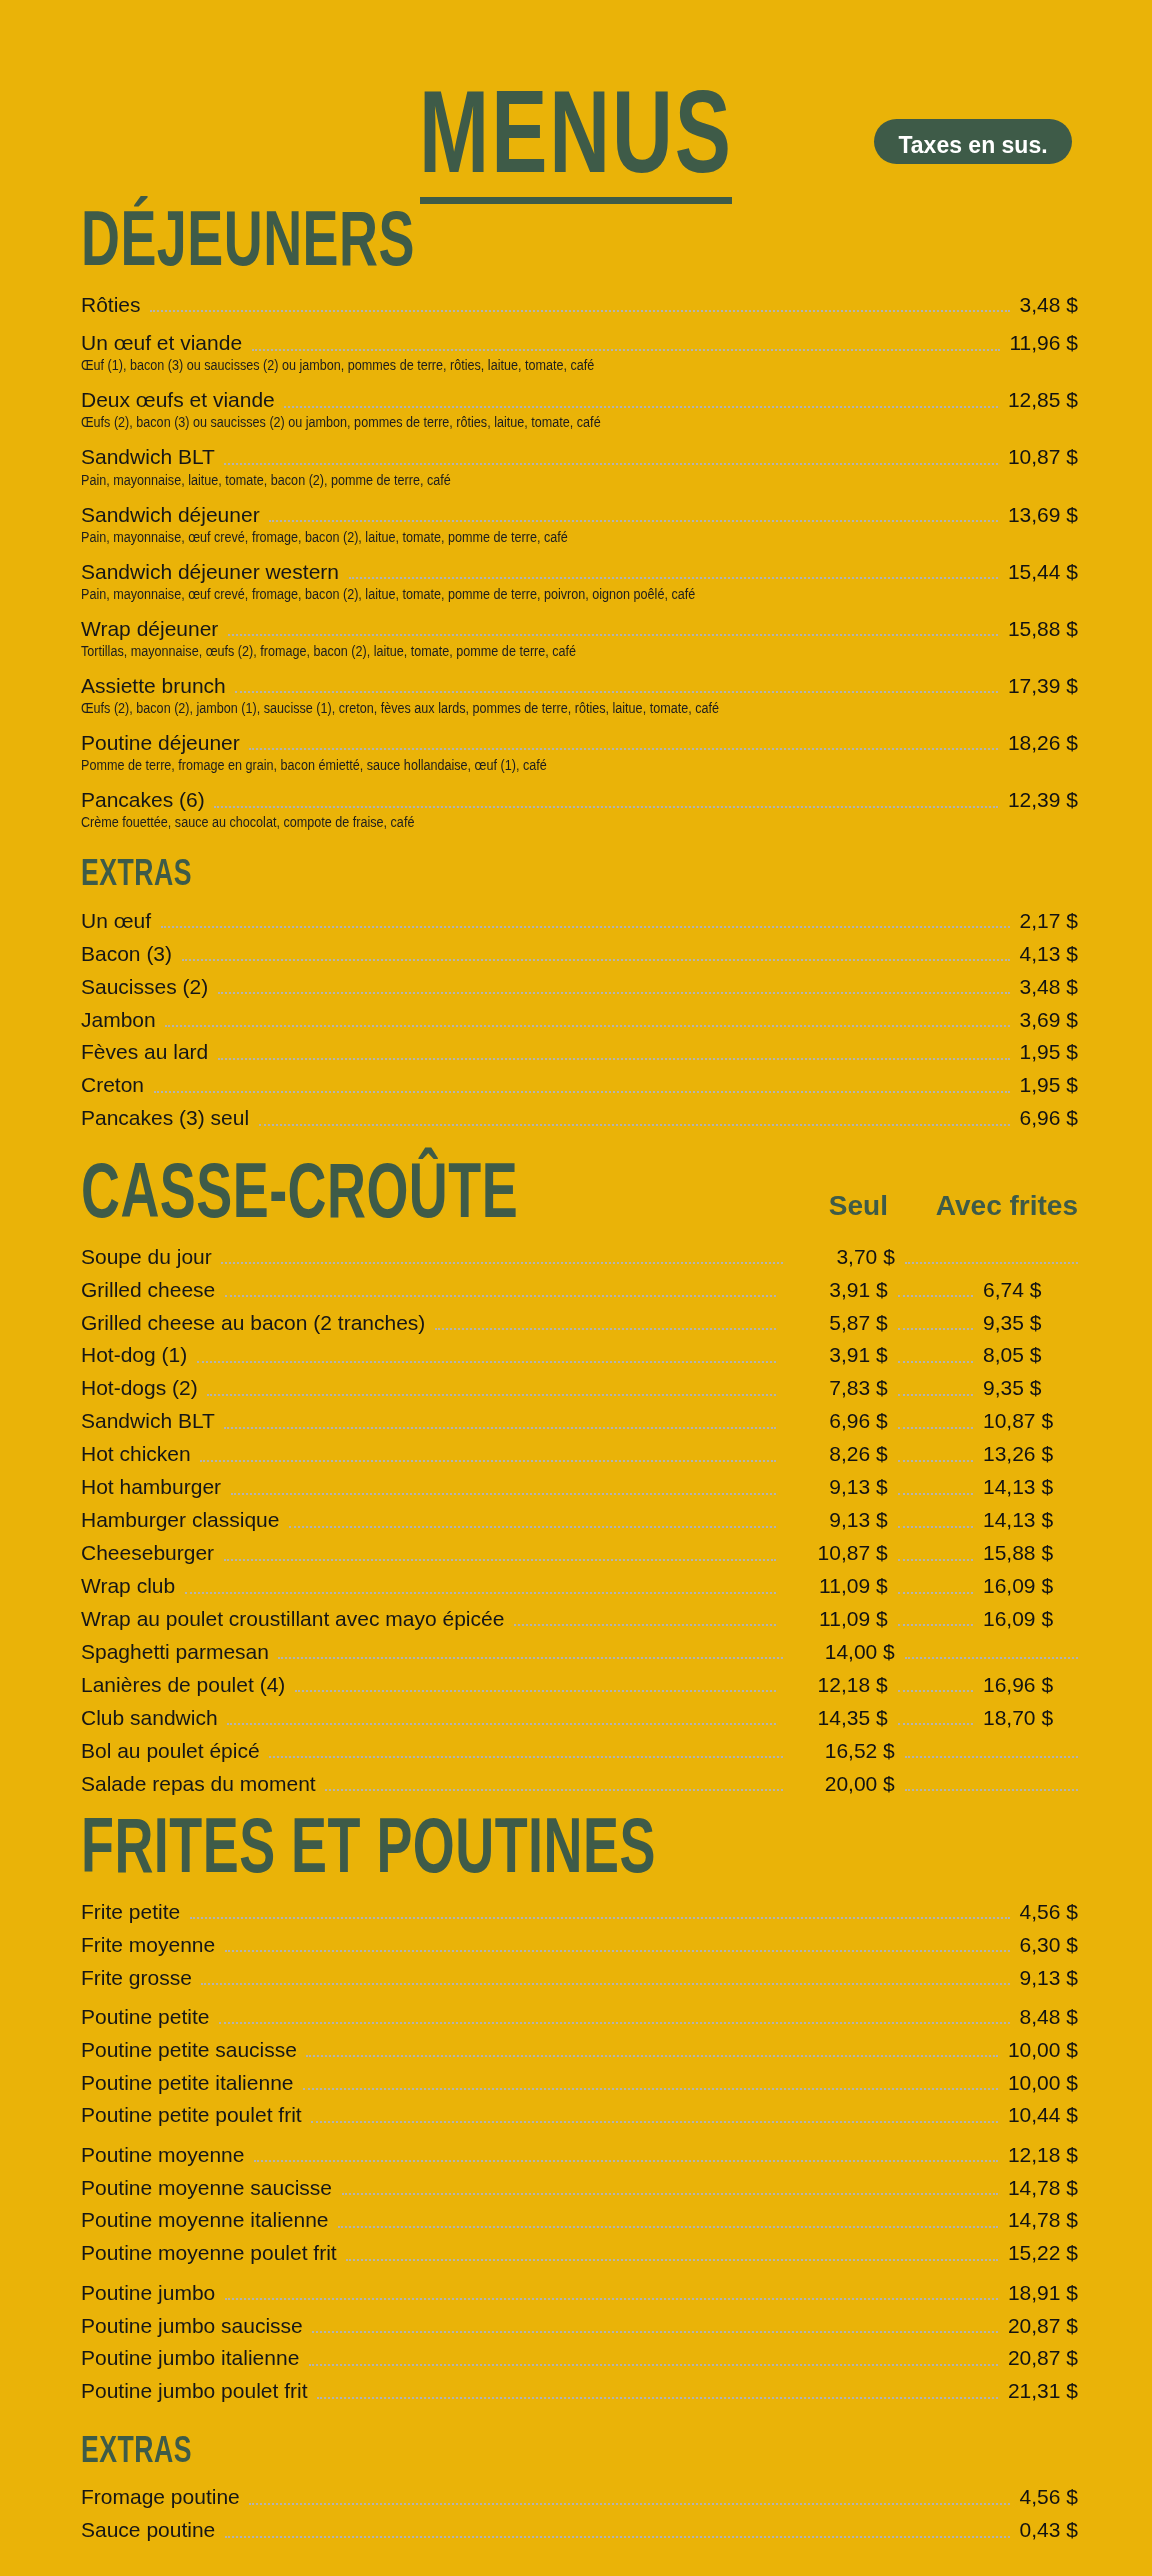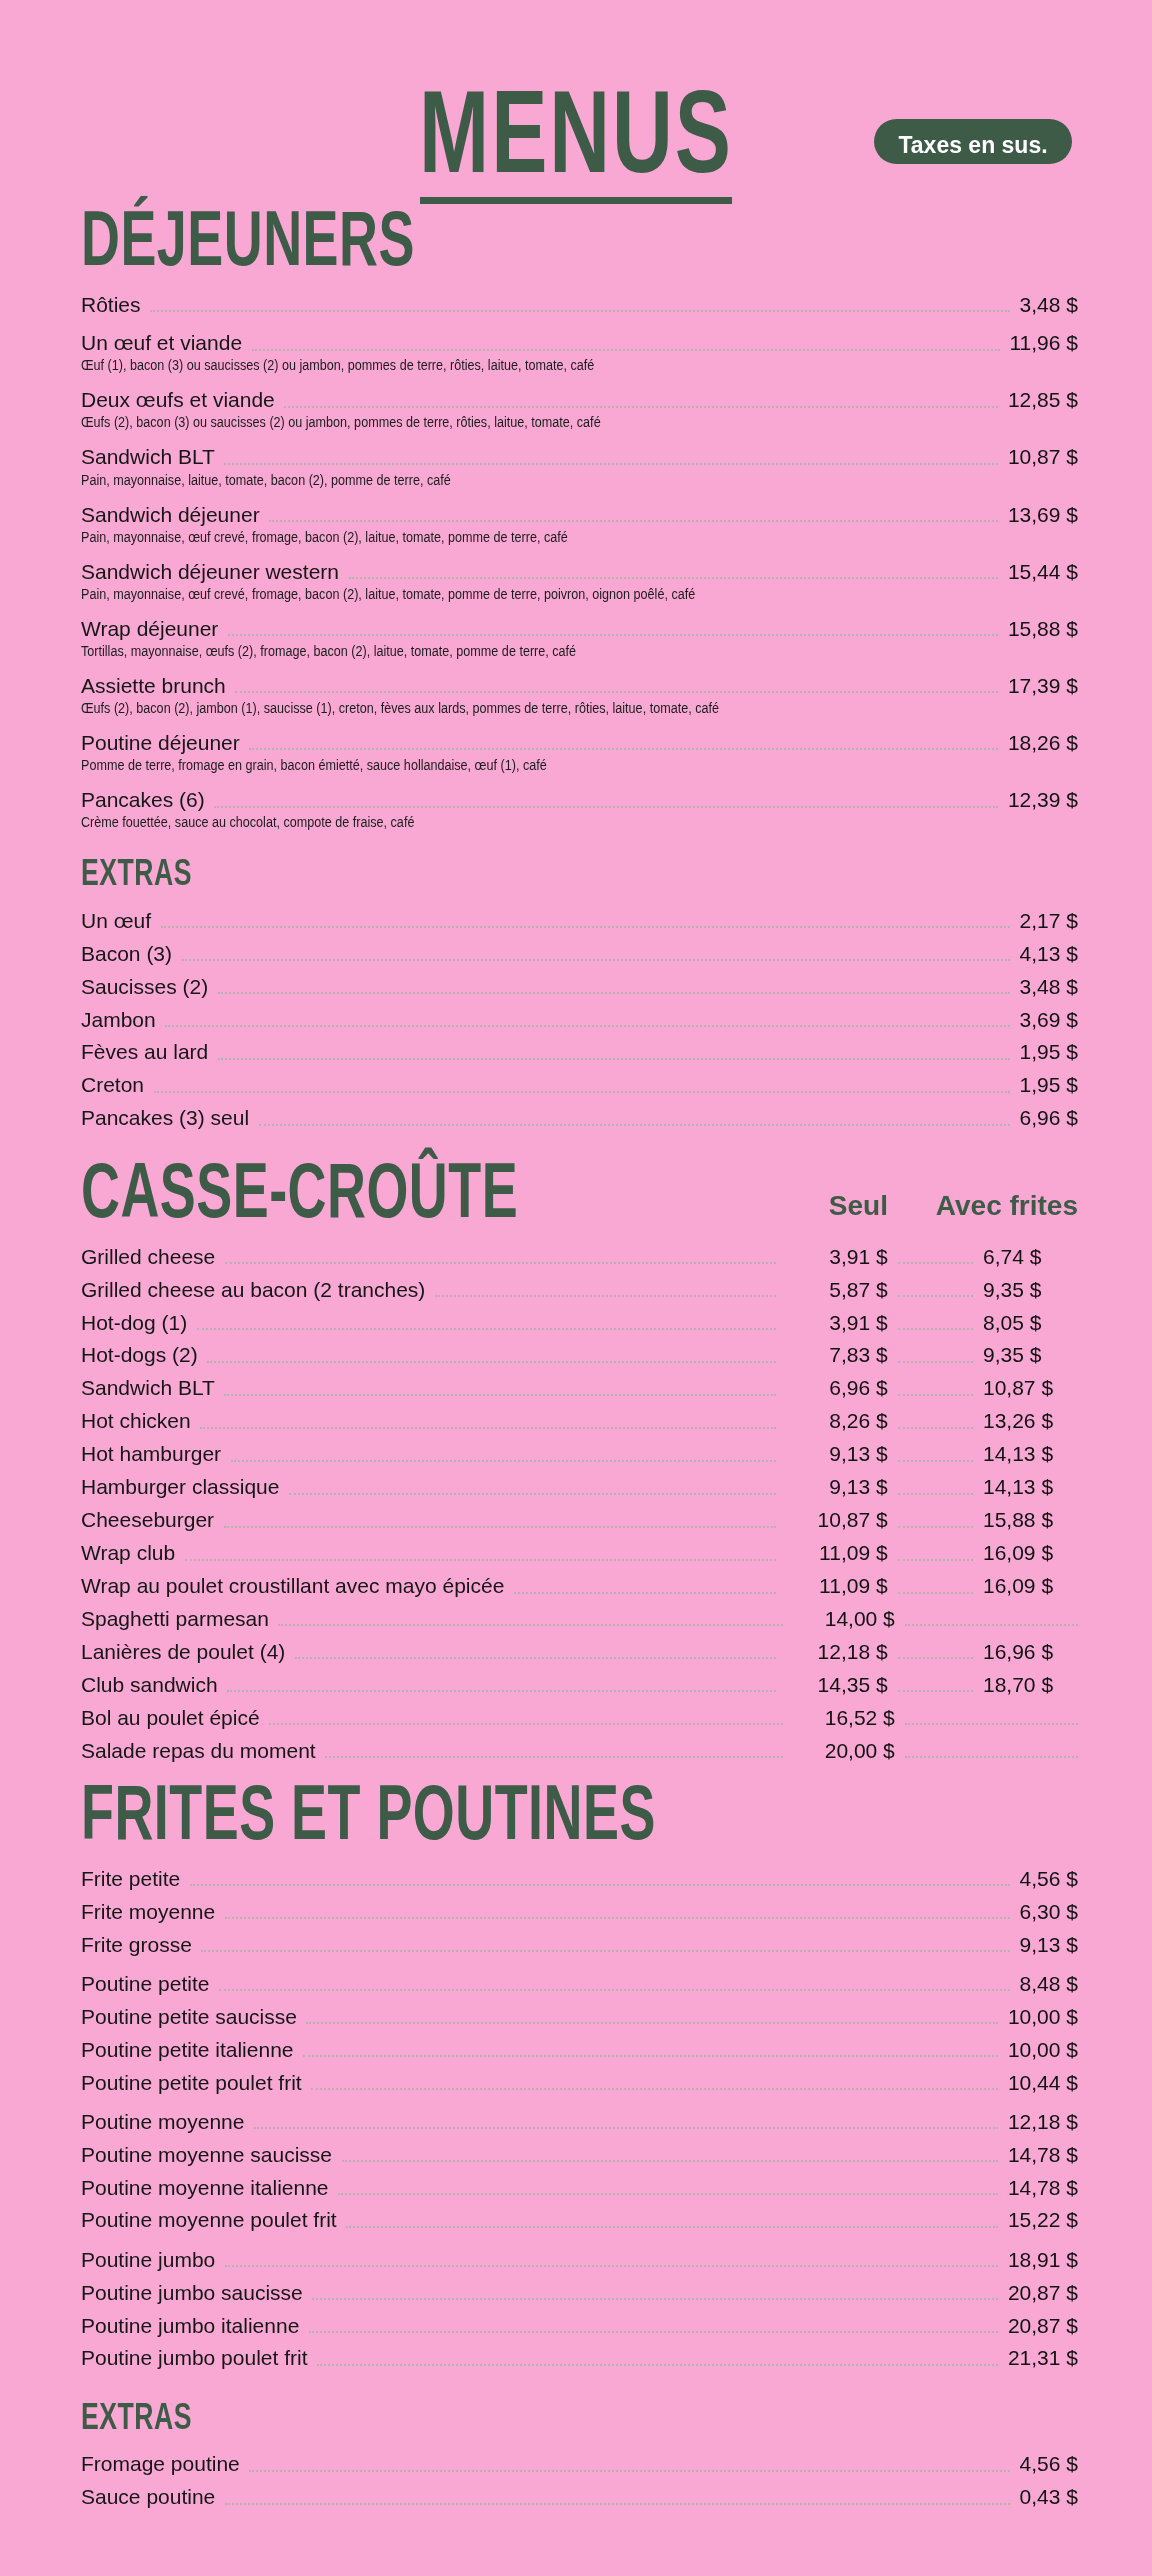--- a/index.html
+++ b/index.html
@@ -1,20 +1,20 @@
 <!DOCTYPE html>
 <html style="font-size:11px"><head>
 <meta charset="utf-8">
 <style>
   html,body { margin:0; padding:0; background:#e8e8e8; }
   .page {
     position:relative;
     width:1152px; height:2576px;
     margin:0 auto;
-    background:#f9a8d4;
+    background:#eab308;
     font-family:"Liberation Sans", sans-serif;
     color:#161616;
     overflow:hidden;
   }
   
   .title-wrap { position:absolute; top:73px; left:0; width:100%; text-align:center; }
   .page-title {
     display:inline-block;
     font-size:117px; font-weight:800; line-height:1;
     color:#3e5b48; letter-spacing:2.7px;
@@ -233,20 +233,28 @@
     <div class="sec-head-row sp-casse">
       <div class="sec-heading">CASSE-CROÛTE</div>
       <div class="col-headers">
         <div class="ch1">Seul</div>
         <div class="ch2">Avec frites</div>
       </div>
     </div>
     <div class="rows simple-rows">
         <div class="mi-block">
           <div class="mi-row">
+            <span class="mi-name">Soupe du jour</span>
+            <span class="mi-dots"></span>
+            <span class="mi-p1">3,70 $</span>
+            <span class="mi-dots2 wide"></span>
+          </div>
+        </div>
+        <div class="mi-block">
+          <div class="mi-row">
             <span class="mi-name">Grilled cheese</span>
             <span class="mi-dots"></span>
             <span class="mi-p1">3,91 $</span>
             <span class="mi-dots2"></span>
             <span class="mi-p2">6,74 $</span>
           </div>
         </div>
         <div class="mi-block">
           <div class="mi-row">
             <span class="mi-name">Grilled cheese au bacon (2 tranches)</span>

